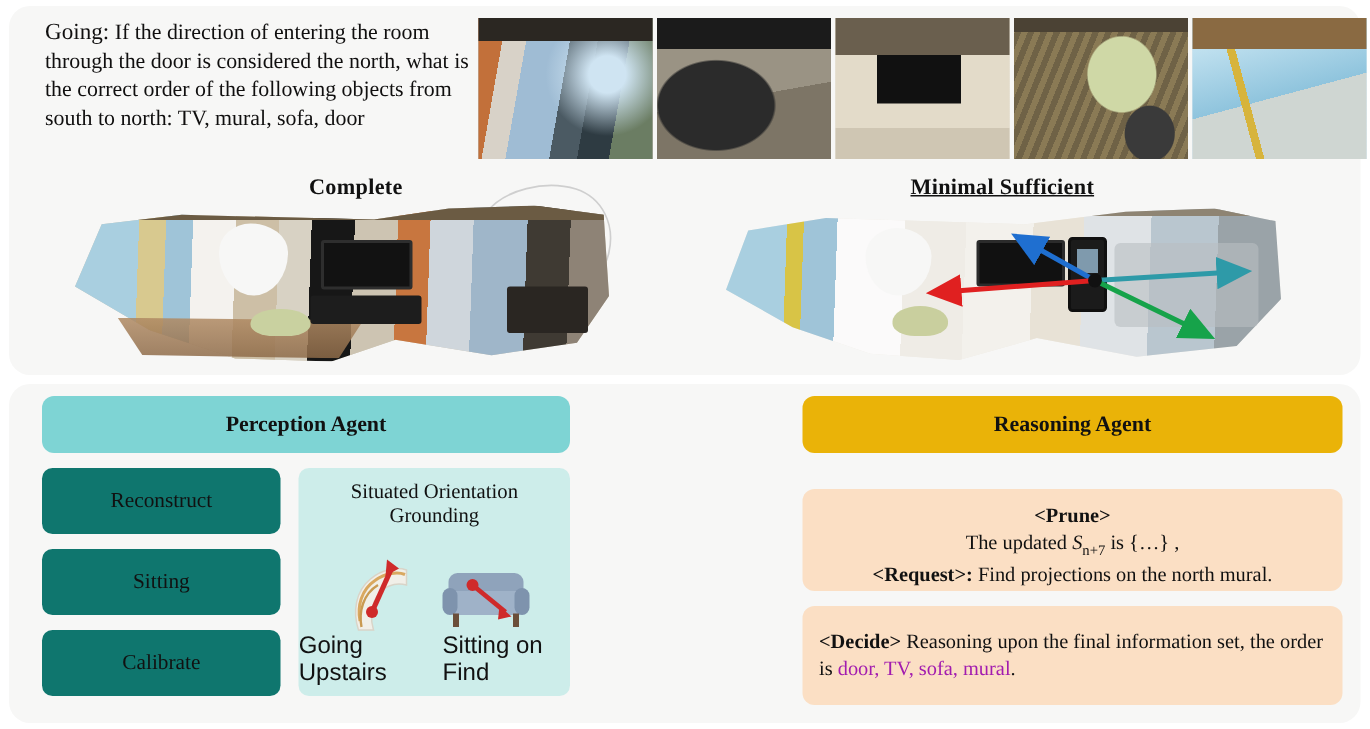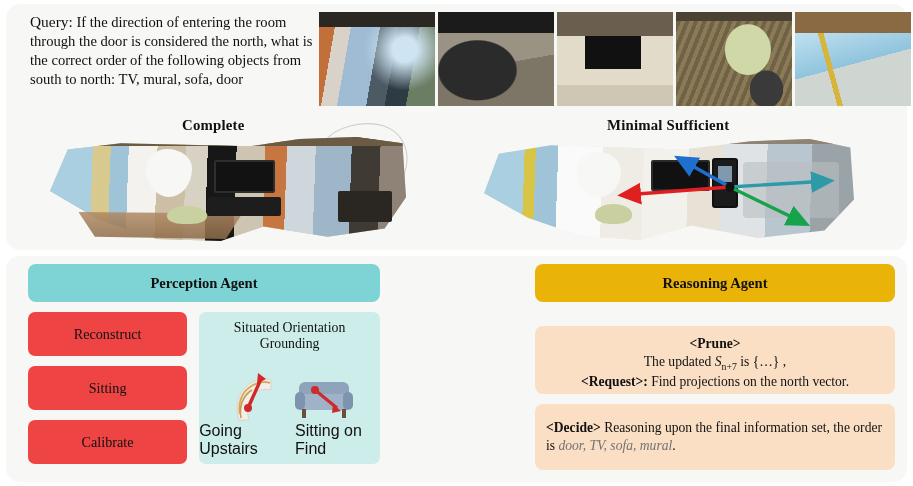--- a/index.html
+++ b/index.html
@@ -46,22 +46,22 @@
       repeating-linear-gradient(112deg,#8a7a55 0 4px,#6f6246 4px 8px),
       #7d7050;}
   .p5{background:
       linear-gradient(180deg,#8a6a42 0 22%,rgba(0,0,0,0) 22%),
       linear-gradient(75deg,rgba(0,0,0,0) 0 30%,#d7b43c 30% 34%,rgba(0,0,0,0) 34%),
       linear-gradient(165deg,#bfe0ef 18%,#8fc4dd 54%,#cfd6d2 54% 100%),
       #b9d7e6;}
 
   
   .cap{position:absolute;font-weight:700;font-size:14.8px;letter-spacing:.2px;}
-  .cap-complete{left:176px;top:113px;}
-  .cap-minimal{left:601px;top:113px;}
+  .cap-complete{left:200px;top:113px;}
+  .cap-minimal{left:601px;top:113px;text-decoration:underline;}
 
   .cloud{position:absolute;}
   .cloud-c{left:44px;top:133px;width:356px;height:104px;}
   .cloud-m{left:478px;top:133px;width:370px;height:104px;}
 
   .cloud-c .body{position:absolute;inset:0;
       clip-path:polygon(5% 12%,20% 6%,56% 9%,70% 2%,86% 0%,99% 6%,100% 58%,
                         94% 88%,78% 96%,60% 86%,48% 100%,30% 98%,14% 80%,0% 52%);
       background:
         linear-gradient(180deg,#6b5b43 0 9%,rgba(0,0,0,0) 9%),
@@ -125,50 +125,50 @@
   .col-left{left:22px;top:8px;width:352px;}
   .col-right{left:529px;top:8px;width:360px;}
 
   .agent-head{height:38px;border-radius:8px;display:flex;align-items:center;
               justify-content:center;font-weight:700;font-size:14.6px;}
   .head-perc{background:#7ed4d4;}
   .head-reas{background:#eab308;}
 
   .two-col{display:flex;gap:12px;margin-top:10px;}
   .stackcol{width:165px;display:flex;flex-direction:column;gap:10px;}
-  .chip{height:44px;background:#ef4444;border-radius:7px;display:flex;
+  .chip{height:44px;background:#0f766e;border-radius:7px;display:flex;
         align-items:center;justify-content:center;font-size:14.2px;}
 
   .sog{width:187px;background:#cdedea;border-radius:7px;padding:8px 6px 6px;
        box-sizing:border-box;height:152px;position:relative;}
   .sog-title{text-align:center;font-size:13.8px;line-height:1.18;}
   .sog-icons{position:absolute;left:0;right:0;top:52px;height:62px;
              display:flex;justify-content:center;gap:10px;}
   .sog-labels{position:absolute;left:0;right:0;bottom:6px;display:flex;
               justify-content:center;gap:8px;font-family:"Liberation Sans",sans-serif;
               font-size:16px;color:#111;}
 
   
   .rbox{background:#fbdfc4;border-radius:8px;padding:9px 11px;box-sizing:border-box;
         font-size:13.6px;line-height:1.33;}
   .r1{margin-top:24px;height:68px;text-align:center;}
   .r2{margin-top:10px;height:66px;display:flex;align-items:center;}
   .tag{font-weight:700;}
-  .grn{color:#737373;font-style:italic;}
+  .grn{color:#a21caf;}
   sub{font-size:.72em;}
 </style>
 </head>
 <body>
 
 <div class="page">
 
   <div class="top-panel">
 
     <div class="query">
-      <span class="qlabel">Query:</span>
+      <span class="qlabel">Going:</span>
       <span>If the direction of entering the room through the door is considered the north, what is the correct order of the following objects from  south to north: TV, mural, sofa, door</span>
     </div>
 
     <div class="strip">
       <div class="photo p1"></div>
       <div class="photo p2"></div>
       <div class="photo p3"></div>
       <div class="photo p4"></div>
       <div class="photo p5"></div>
     </div>
@@ -274,21 +274,21 @@
 
     <div class="agent-col col-right">
       <div class="agent-head head-reas">Reasoning Agent</div>
 
       <div class="rbox r1">
         <div><span class="tag">&lt;Prune&gt;</span></div>
         <div>
           <span>The updated </span><i>S</i><sub>n+7</sub><span> is {…} ,</span>
         </div>
         <div>
-          <span class="tag">&lt;Request&gt;:</span><span> Find projections on the north vector.</span>
+          <span class="tag">&lt;Request&gt;:</span><span> Find projections on the north mural.</span>
         </div>
       </div>
 
       <div class="rbox r2">
         <div>
           <span class="tag">&lt;Decide&gt;</span><span> Reasoning upon the final information set, the order is </span><span class="grn">door, TV, sofa, mural</span><span>.</span>
         </div>
       </div>
     </div>
   </div>

